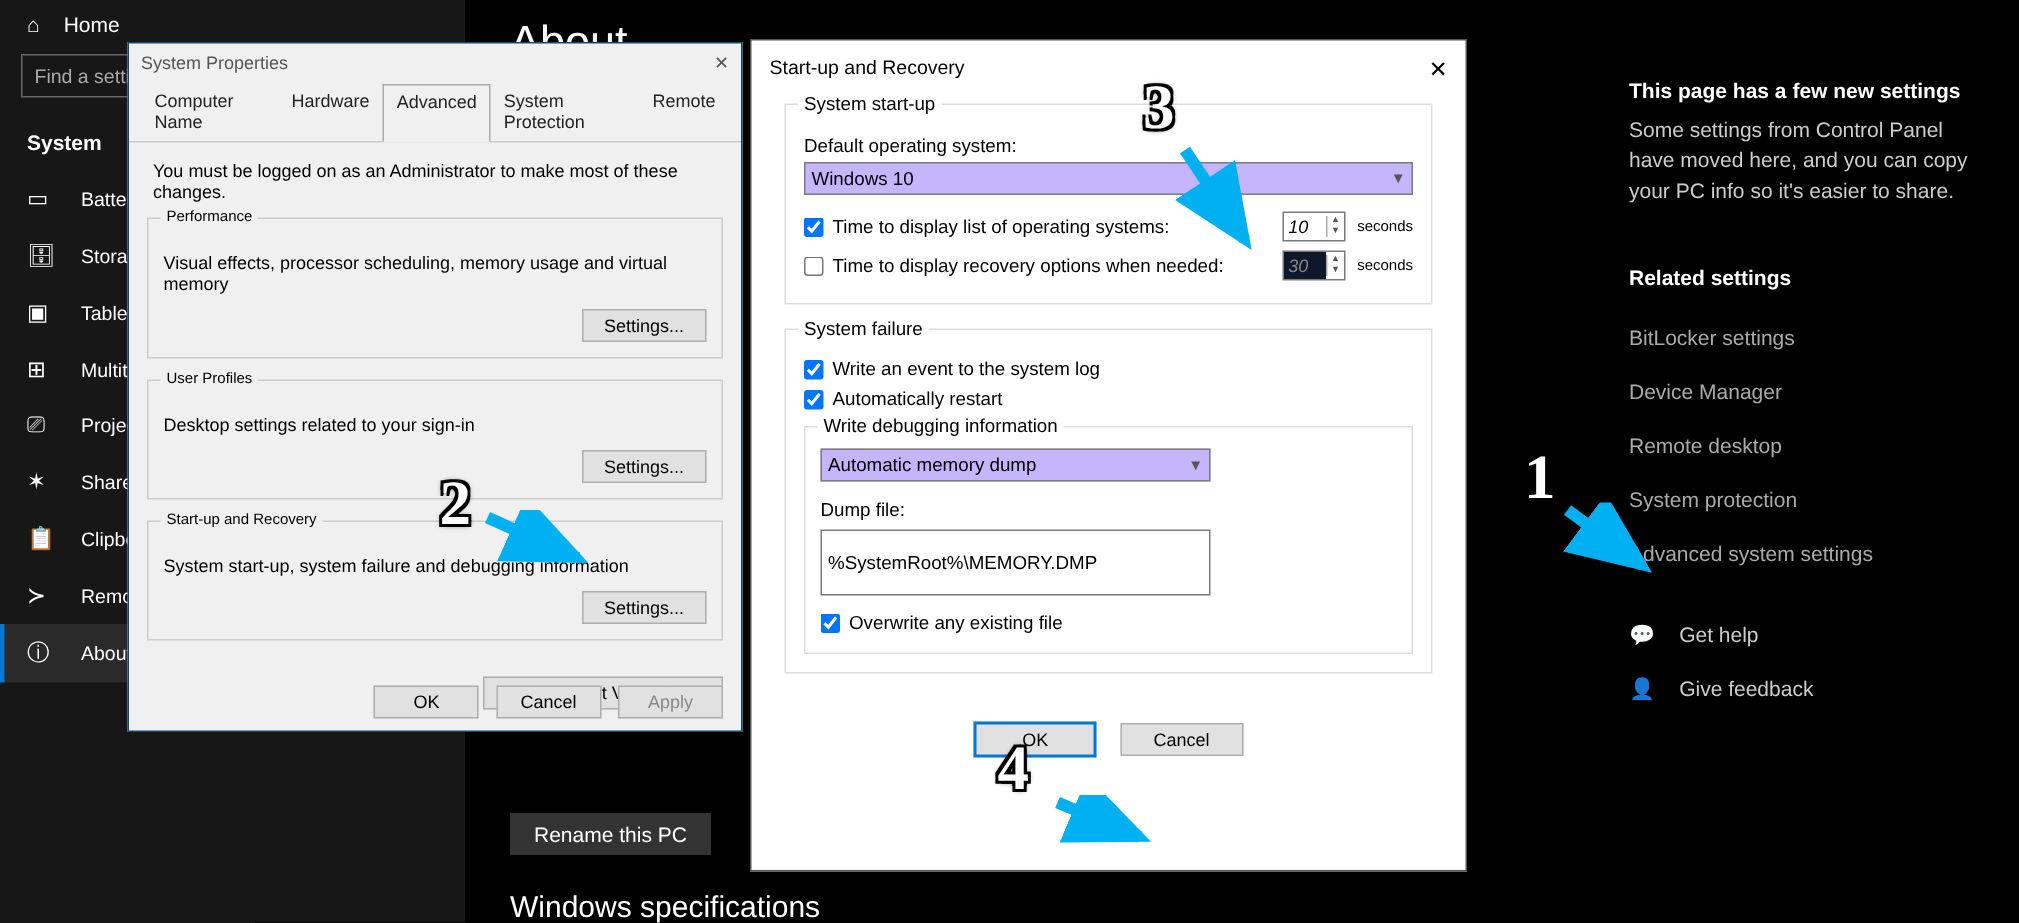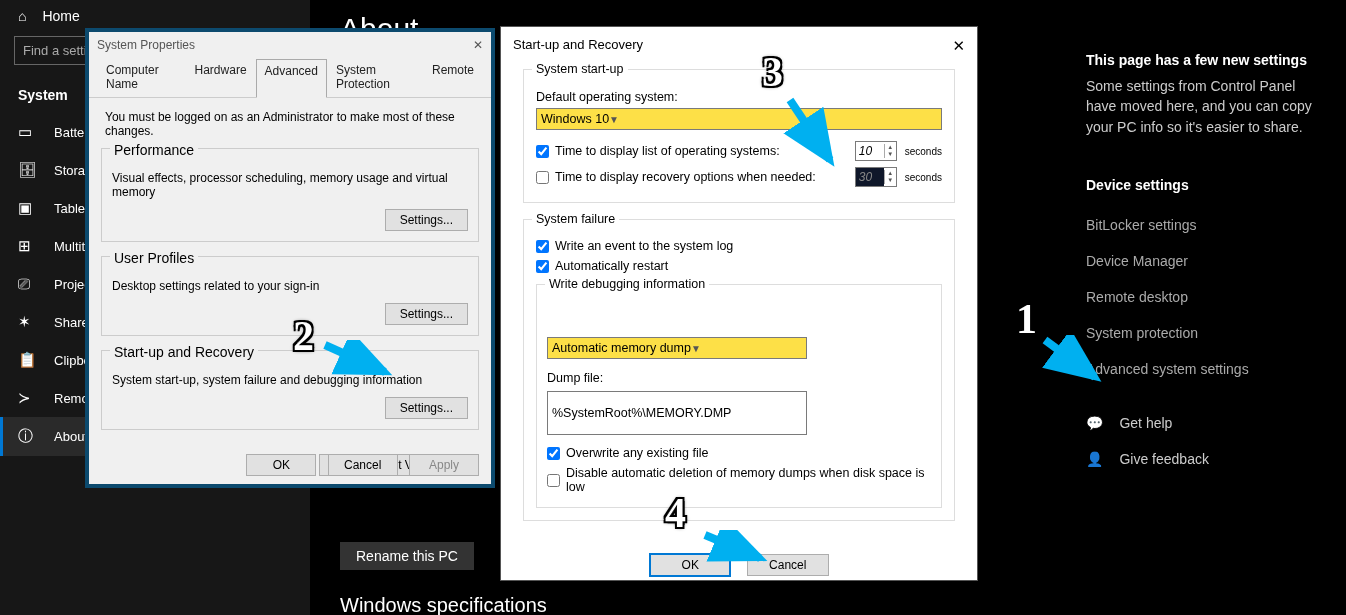--- a/index.html
+++ b/index.html
@@ -25,48 +25,48 @@
 
 .right-panel { position: absolute; right: 20px; top: 52px; width: 240px; font-size: 14px; }
 .right-panel .hdr { font-weight: 600; margin-bottom: 8px; }
 .right-panel .desc { color: #ccc; line-height: 1.45; margin-bottom: 40px; }
 .right-panel .rs-hdr { font-weight: 600; margin-bottom: 14px; }
 .right-panel .rs-link { color: #aaa; padding: 10px 0; cursor: pointer; }
 .right-panel .help-row { display: flex; align-items: center; color: #ccc; padding: 10px 0; margin-top: 18px; }
 .right-panel .help-row .icon { margin-right: 16px; }
 
 
-.dlg1 { position: absolute; left: 85px; top: 28px; width: 410px; height: 460px; background: #f0f0f0; border: 4px solid #0c4a6e; color: #000; font-size: 12px; }
+.dlg1 { position: absolute; left: 85px; top: 28px; width: 410px; height: 460px; background: #f0f0f0; border: 1px solid #0c4a6e; color: #000; font-size: 12px; }
 .dlg1 .title { display: flex; justify-content: space-between; padding: 6px 8px; color: #555; }
 .tabs { display: flex; padding: 0 8px; border-bottom: 1px solid #ccc; }
 .tab { padding: 4px 8px 5px; border: 1px solid transparent; color: #222; cursor: pointer; }
 .tab.active { border: 1px solid #aaa; border-bottom: 1px solid #f0f0f0; background: #f0f0f0; position: relative; top: 1px; }
 .dlg1 .body { padding: 10px 12px; }
 .dlg1 .admin-note { padding: 2px 4px 10px; }
 .group { border: 1px solid #ccc; padding: 22px 10px 10px; position: relative; margin-bottom: 14px; }
-.group .legend { position: absolute; top: -7px; left: 8px; background: #f0f0f0; padding: 0 4px; font-size: 14px; }
+.group .legend { position: absolute; top: -7px; left: 8px; background: #f0f0f0; padding: 0 4px; font-size: 10px; }
 .group .desc { padding-bottom: 10px; }
 .group .btn-row { text-align: right; }
 .win-btn { background: #e1e1e1; border: 1px solid #adadad; padding: 3px 14px; font-size: 12px; cursor: pointer; min-width: 70px; }
 .win-btn:disabled { color: #888; }
 .win-btn.primary { border: 2px solid #0078d4; }
 .dlg1 .env-row { text-align: right; padding: 0 12px 12px; }
 .dlg1 .footer { text-align: right; padding: 8px 12px; position: absolute; bottom: 0; right: 0; }
 .dlg1 .footer .win-btn { margin-left: 8px; }
 
 
 .dlg2 { position: absolute; left: 500px; top: 26px; width: 478px; height: 555px; background: #fff; border: 1px solid #555; color: #000; font-size: 12.5px; }
 .dlg2 .title { display: flex; justify-content: space-between; padding: 10px 12px 8px; font-size: 13px; }
 .dlg2 .close { cursor: pointer; font-size: 15px; }
 .dlg2 .body { padding: 6px 22px; }
 .fs { border: 1px solid #ddd; padding: 16px 12px 12px; position: relative; margin-bottom: 16px; }
 .fs .legend { position: absolute; top: -8px; left: 8px; background: #fff; padding: 0 4px; }
 .fld-label { padding: 4px 0; }
-.select { width: 100%; border: 1px solid #7a7a7a; padding: 3px 4px; background: #fde047; display: flex; align-items: center; margin-bottom: 8px; }
-.select.small { width: 260px; margin-top: 38px; }
+.select { width: 100%; border: 1px solid #7a7a7a; padding: 3px 4px; background: #c4b5fd; display: flex; justify-content: space-between; align-items: center; margin-bottom: 8px; }
+.select.small { width: 260px; }
 .chev { font-size: 10px; color: #555; }
 .row { display: flex; align-items: center; padding: 3px 0; }
 .row input[type=checkbox] { margin-right: 6px; }
 .row .lab { flex: 1; }
 .spinner { display: flex; align-items: center; border: 1px solid #7a7a7a; width: 42px; margin: 0 8px; }
 .spinner input { width: 28px; border: none; text-align: left; padding: 2px 3px; font-size: 12px; font-style: italic; }
 .spinner input.inactive { color: #888; background: #0f172a; }
 .spinner .arrows { display: flex; flex-direction: column; border-left: 1px solid #aaa; font-size: 6px; line-height: 7px; text-align: center; width: 13px; color: #555; }
 .sec { font-size: 10px; }
 .inner-group { border: 1px solid #ddd; padding: 14px 10px 10px; position: relative; margin-top: 8px; }
@@ -134,21 +134,21 @@
   <div class="rename-btn">Rename this PC</div>
   <div class="win-spec">
     <h2>Windows specifications</h2>
 
   </div>
 </div>
 
 <div class="right-panel">
   <div class="hdr">This page has a few new settings</div>
   <div class="desc">Some settings from Control Panel have moved here, and you can copy your PC info so it's easier to share.</div>
-  <div class="rs-hdr">Device settings</div>
+  <div class="rs-hdr">Related settings</div>
   <div class="rs-link">BitLocker settings</div>
   <div class="rs-link">Device Manager</div>
   <div class="rs-link">Remote desktop</div>
   <div class="rs-link">System protection</div>
   <div class="rs-link">Advanced system settings</div>
   <div class="help-row">
       <span class="icon">💬</span>
       <span>Get help</span>
     </div>
   <div class="help-row" style="margin-top:0">
@@ -249,24 +249,20 @@
         <div class="legend">Write debugging information</div>
         <div class="select small">
           <span>Automatic memory dump</span>
           <span class="chev">▼</span>
         </div>
         <div class="fld-label" style="margin-top:6px">Dump file:</div>
         <div class="textbox">%SystemRoot%\MEMORY.DMP</div>
         <div class="row">
             <input type="checkbox" checked="" style="">
             <span>Overwrite any existing file</span>
-          </div>
-        <div class="row">
-            <input type="checkbox" style="">
-            <span>Disable automatic deletion of memory dumps when disk space is low</span>
           </div>
       </div>
     </div>
   </div>
   <div class="footer">
     <button class="win-btn primary">OK</button>
     <button class="win-btn">Cancel</button>
   </div>
 </div>
 

